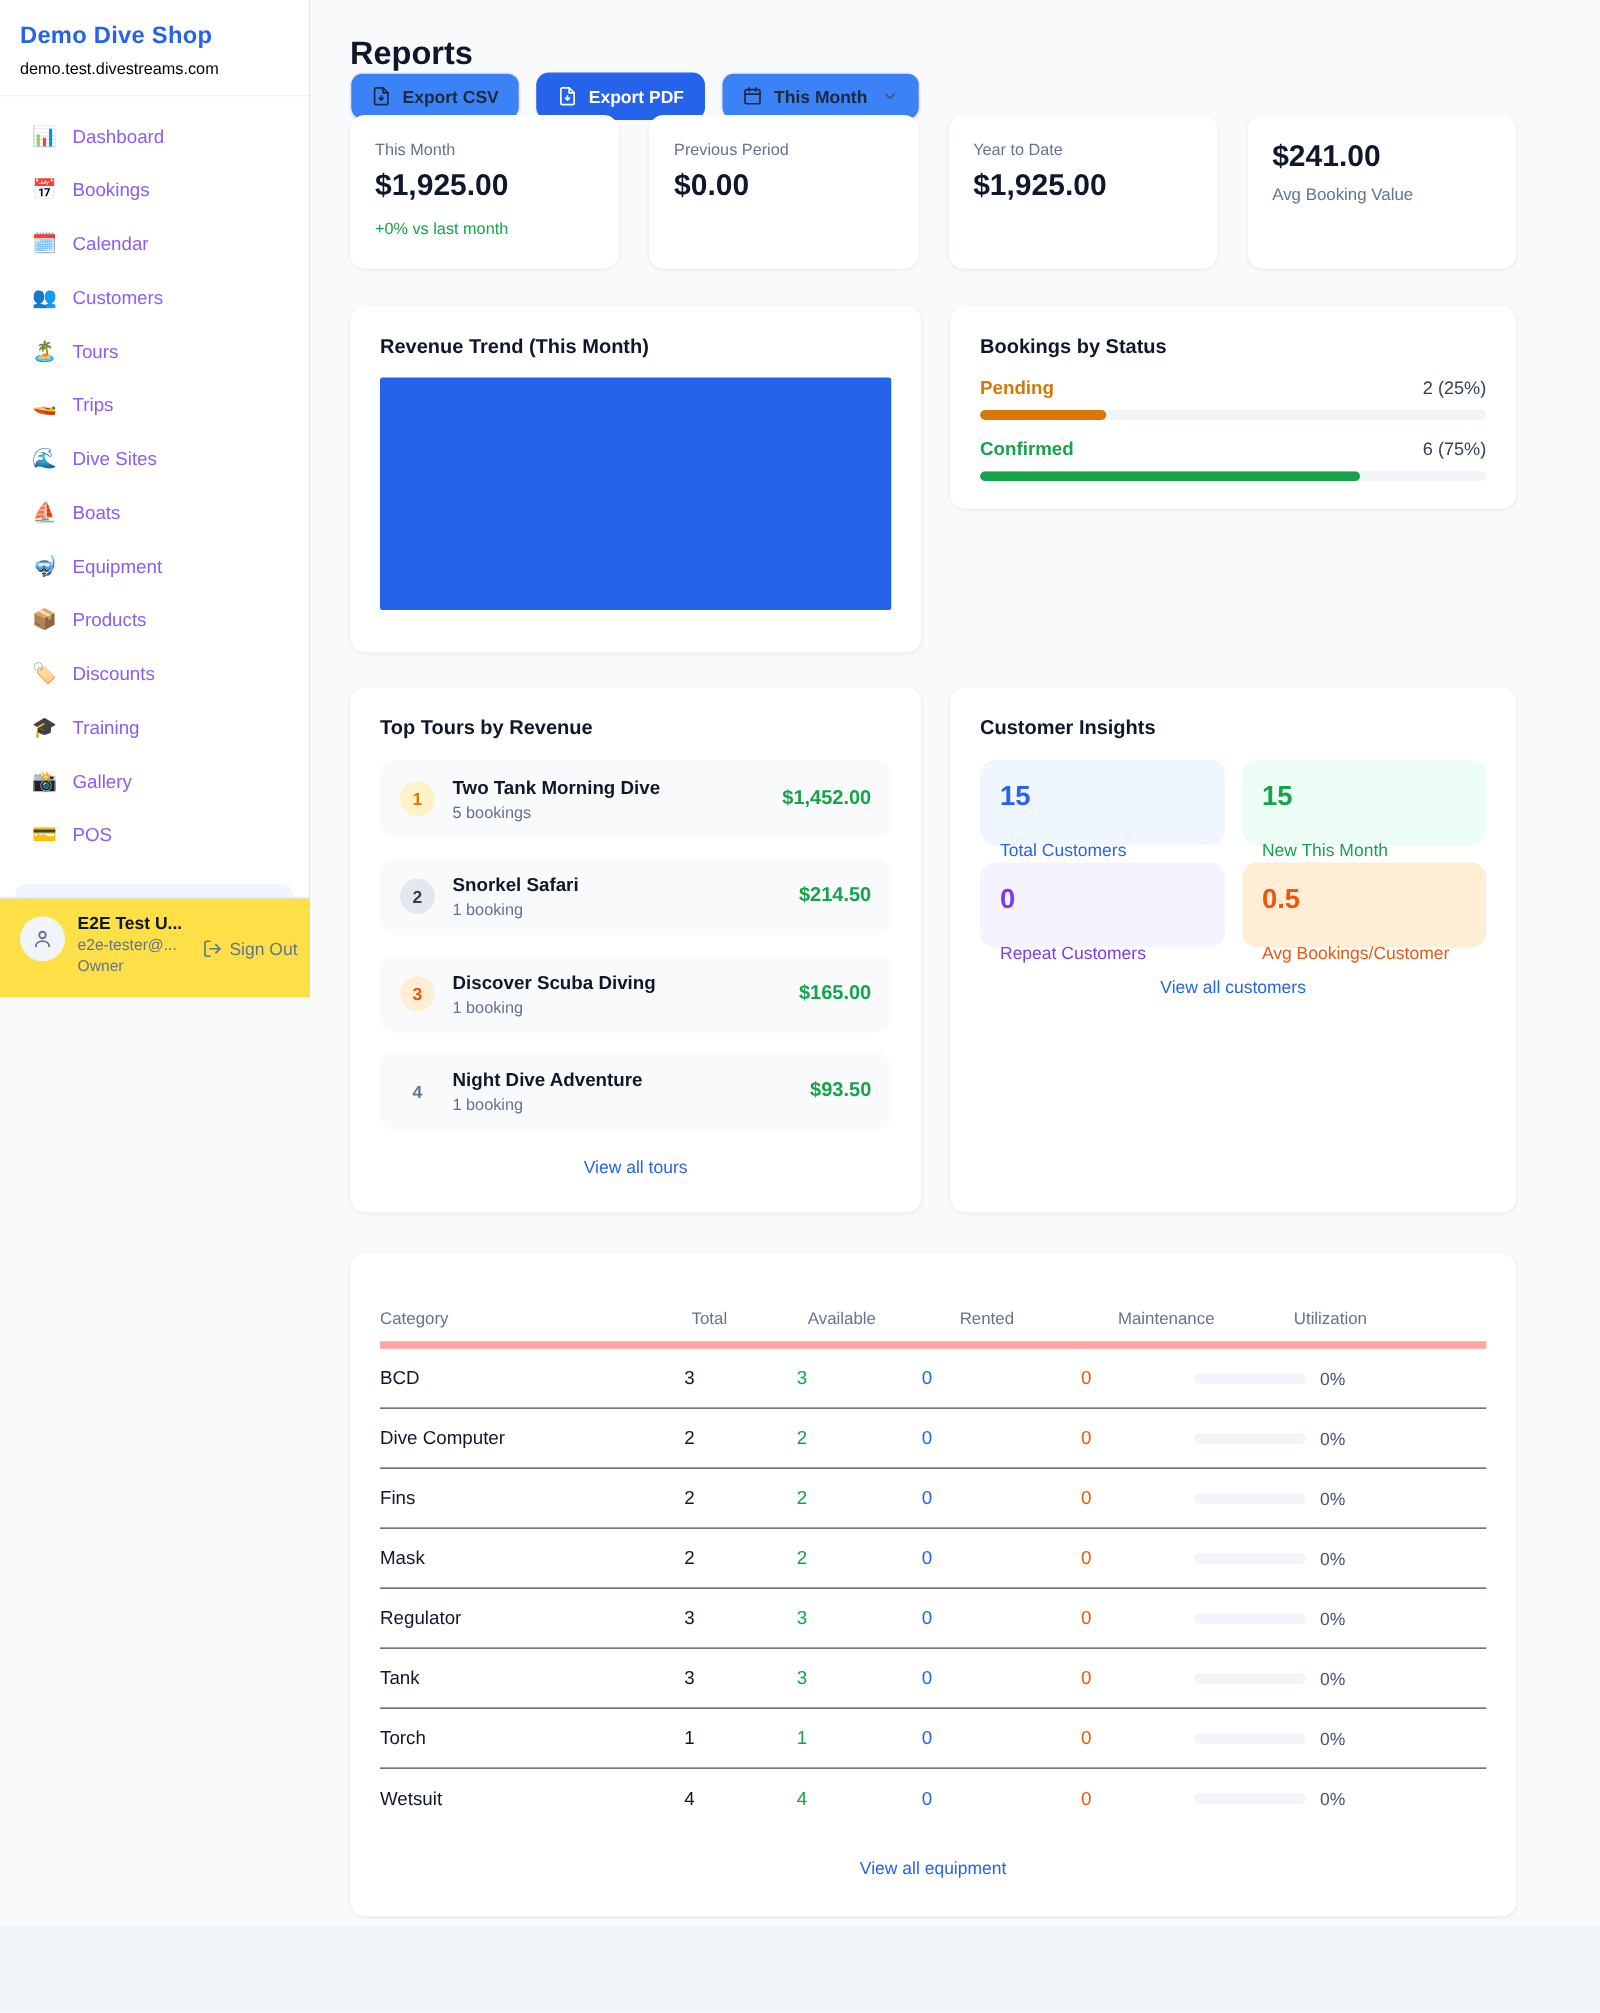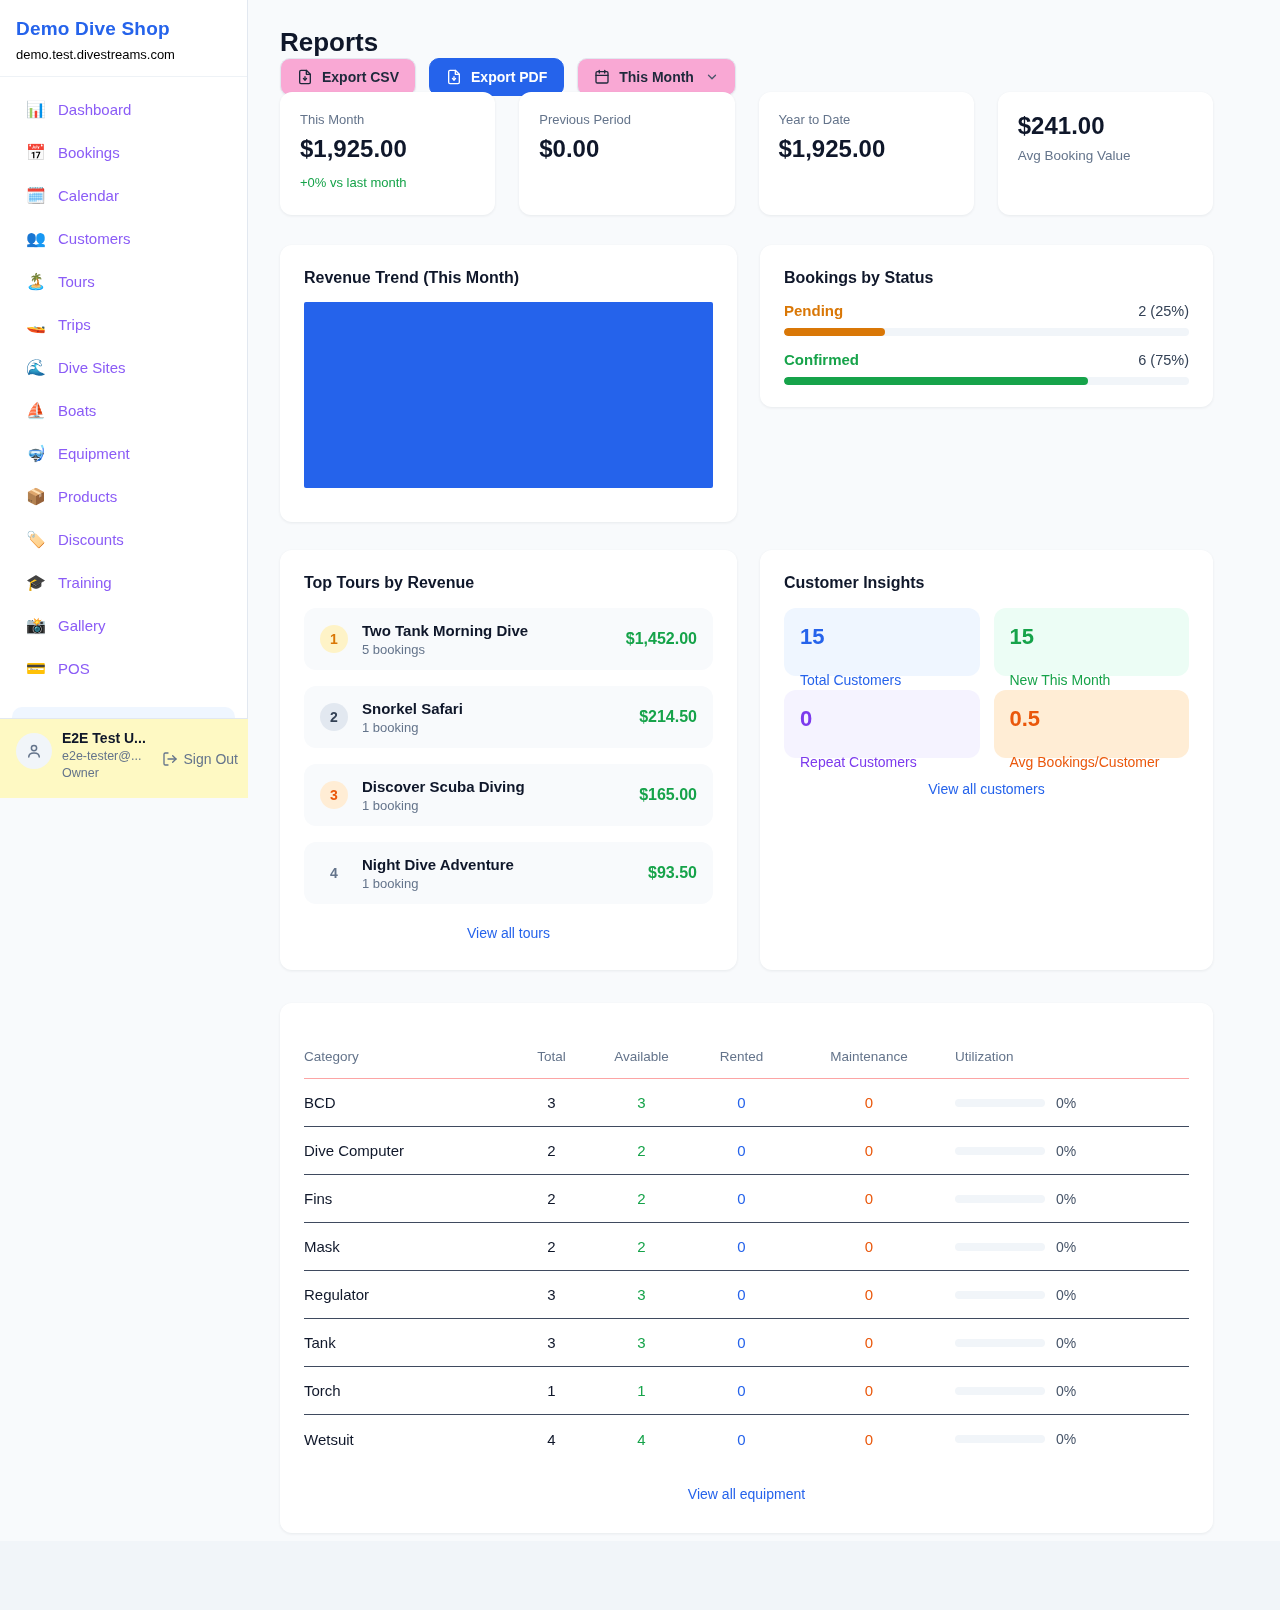--- a/index.html
+++ b/index.html
@@ -17,39 +17,39 @@
   .brand { color:#2563eb; font-size:19px; font-weight:700; letter-spacing:.2px; }
   .brand-domain { color:#000000; font-size:13px; margin-top:7px; }
   .nav { padding:14px 12px 0 12px; }
   .nav-item { display:flex; align-items:center; height:37px; padding:0 12px;
               border-radius:10px; cursor:pointer; margin-bottom:6px; }
   .nav-icon { width:24px; font-size:16px; line-height:1; margin-right:10px; text-align:center; }
   .nav-label { color:#8b5cf6; font-size:15px; }
   .nav-active-partial { position:absolute; left:12px; right:12px; bottom:80px; height:11px;
               background:#eff6ff; border-radius:10px 10px 0 0; }
   .side-footer { position:absolute; left:0; bottom:0; width:248px; height:80px;
-              background:#fef9c3; border-top:1px solid #e2e8f0; padding:11px 12px 0 16px; }
+              background:#fde047; border-top:1px solid #e2e8f0; padding:11px 12px 0 16px; }
   .avatar { width:36px; height:36px; border-radius:50%; background:#f1f5f9;
             display:flex; align-items:center; justify-content:center; float:left; margin-top:3px; }
   .user-col { margin-left:46px; width:96px; }
   .user-name { font-size:14px; font-weight:700; color:#0f172a; white-space:nowrap; }
   .user-email { font-size:12.5px; color:#64748b; margin-top:3px; white-space:nowrap; }
   .user-role { font-size:12.5px; color:#64748b; margin-top:3px; }
   .sign-out { position:absolute; right:10px; top:32px; display:flex; align-items:center;
               gap:6px; color:#64748b; font-size:14px; cursor:pointer; }
 
   
   .page-header { left:280px; top:27px; width:933px; display:flex;
                  align-items:flex-start; justify-content:space-between;flex-direction:column; }
   .page-title { font-size:26px; font-weight:800; color:#0f172a; }
   .hdr-actions { display:flex; gap:13px; }
   .btn { display:inline-flex; align-items:center; gap:9px; height:38px; padding:0 16px;
          border-radius:10px; font-size:14px; font-weight:600; cursor:pointer;
          font-family:inherit; }
-  .btn-outline { background:#f9a8d4; border:1px solid #e2e8f0; color:#1e293b;
+  .btn-outline { background:#3b82f6; border:1px solid #e2e8f0; color:#1e293b;
                  box-shadow:0 1px 2px rgba(15,23,42,.05); }
   .btn-primary { background:#2563eb; border:1px solid #2563eb; color:#fff; }
   .chev { margin-left:2px; }
 
   
   .card { position:absolute; background:#fff; border-radius:12px;
           box-shadow:0 1px 3px rgba(15,23,42,.07); }
   .card-title { font-size:16px; font-weight:700; color:#0f172a; }
 
   
@@ -106,21 +106,21 @@
   .tile.blue   { background:#eff6ff; color:#2563eb; }
   .tile.green  { background:#ecfdf5; color:#16a34a; }
   .tile.purple { background:#f5f3ff; color:#7c3aed; }
   .tile.orange { background:#ffedd5; color:#ea580c; }
   .insights-card .link { margin-top:23px; }
 
   
   .equip-card { left:280px; top:1003px; width:933px; height:530px; padding:24px; }
   .eq-grid { display:grid; grid-template-columns:200px 95px 85px 115px 140px 1fr;
              align-items:center; }
-  .eq-header { height:44px; margin-top:8px; border-bottom:1px solid #fca5a5; }
+  .eq-header { height:44px; margin-top:8px; border-bottom:6px solid #fca5a5;gap:16px; }
   .eq-header span { font-size:13.5px; color:#64748b; }
   .eq-row { height:48px; border-bottom:1px solid #3f4a5f; }
   .eq-row:last-of-type { border-bottom:none; }
   .c-center { text-align:center; }
   .eq-cat { font-size:15px; font-weight:500; color:#0f172a; }
   .eq-num { font-size:15px; }
   .n-total { color:#0f172a; } .n-avail { color:#16a34a; }
   .n-rent { color:#2563eb; } .n-maint { color:#ea580c; }
   .util-cell { display:flex; align-items:center; gap:11px; padding-left:16px; }
   .util-track { width:90px; height:8px; background:#f1f5f9; border-radius:4px; }

